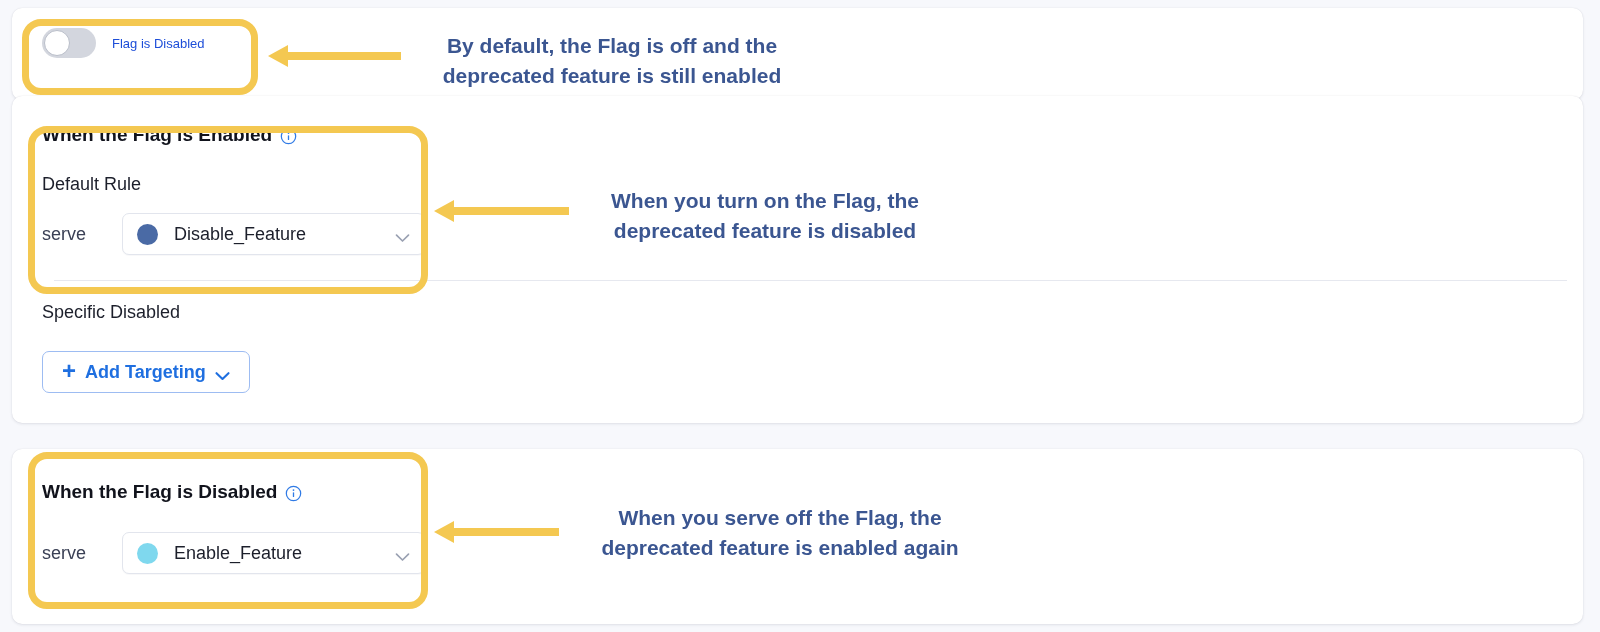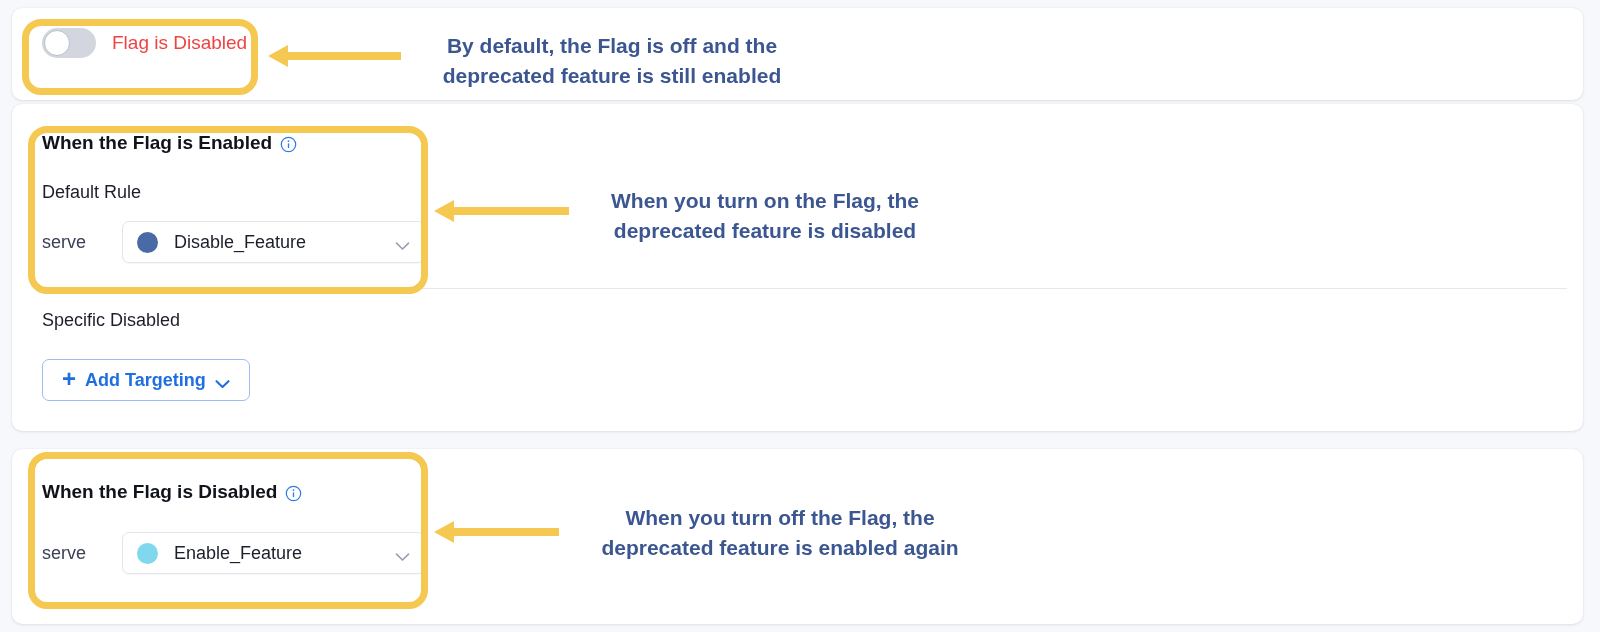--- a/index.html
+++ b/index.html
@@ -24,21 +24,21 @@
   
   .card {
     position: absolute;
     left: 12px;
     width: 1571px;
     background: #ffffff;
     border-radius: 10px;
     box-shadow: 0 1px 3px rgba(23, 28, 60, 0.10), 0 0 1px rgba(23,28,60,0.12);
   }
   #card-toggle   { top: 8px;   height: 92px; }
-  #card-enabled  { top: 104px; height: 327px; text-decoration: underline; }
+  #card-enabled  { top: 96px; height: 327px; text-decoration: underline; }
   #card-disabled { top: 449px; height: 175px; }
 
   
   .toggle-row {
     position: absolute;
     left: 30px;
     top: 20px;
     display: flex;
     align-items: center;
     gap: 16px;
@@ -57,22 +57,22 @@
     left: 2px;
     top: 2px;
     width: 26px;
     height: 26px;
     border-radius: 50%;
     background: #ffffff;
     border: 1px solid #b9bec9;
     box-sizing: border-box;
   }
   .toggle-label {
-    font-size: 19px;
-    color: #ef4444;
+    font-size: 13px;
+    color: #1d4ed8;
     white-space: nowrap;
   }
 
   
   .section-title {
     position: absolute;
     font-size: 19px;
     font-weight: bold;
     color: #11131c;
     white-space: nowrap;
@@ -325,16 +325,16 @@
     <div class="shaft" style="left: 19px; background: rgb(244, 200, 81);"></div>
     <div class="head" style="border-right-color: rgb(244, 200, 81);"></div>
   </div>
 
   <div class="anno-text anno-center" style="left: 414px; top: 31px; width: 396px; color: rgb(59, 86, 145);">By default, the Flag is off and the
 deprecated feature is still enabled</div>
 
   <div class="anno-text anno-center" style="left: 586px; top: 186px; width: 358px; color: rgb(59, 86, 145);">When you turn on the Flag, the
 deprecated feature is disabled</div>
 
-  <div class="anno-text anno-center" style="left: 572px; top: 503px; width: 416px; color: rgb(59, 86, 145);">When you turn off the Flag, the
+  <div class="anno-text anno-center" style="left: 572px; top: 503px; width: 416px; color: rgb(59, 86, 145);">When you serve off the Flag, the
 deprecated feature is enabled again</div>
 
 </div>
 
 </body></html>

